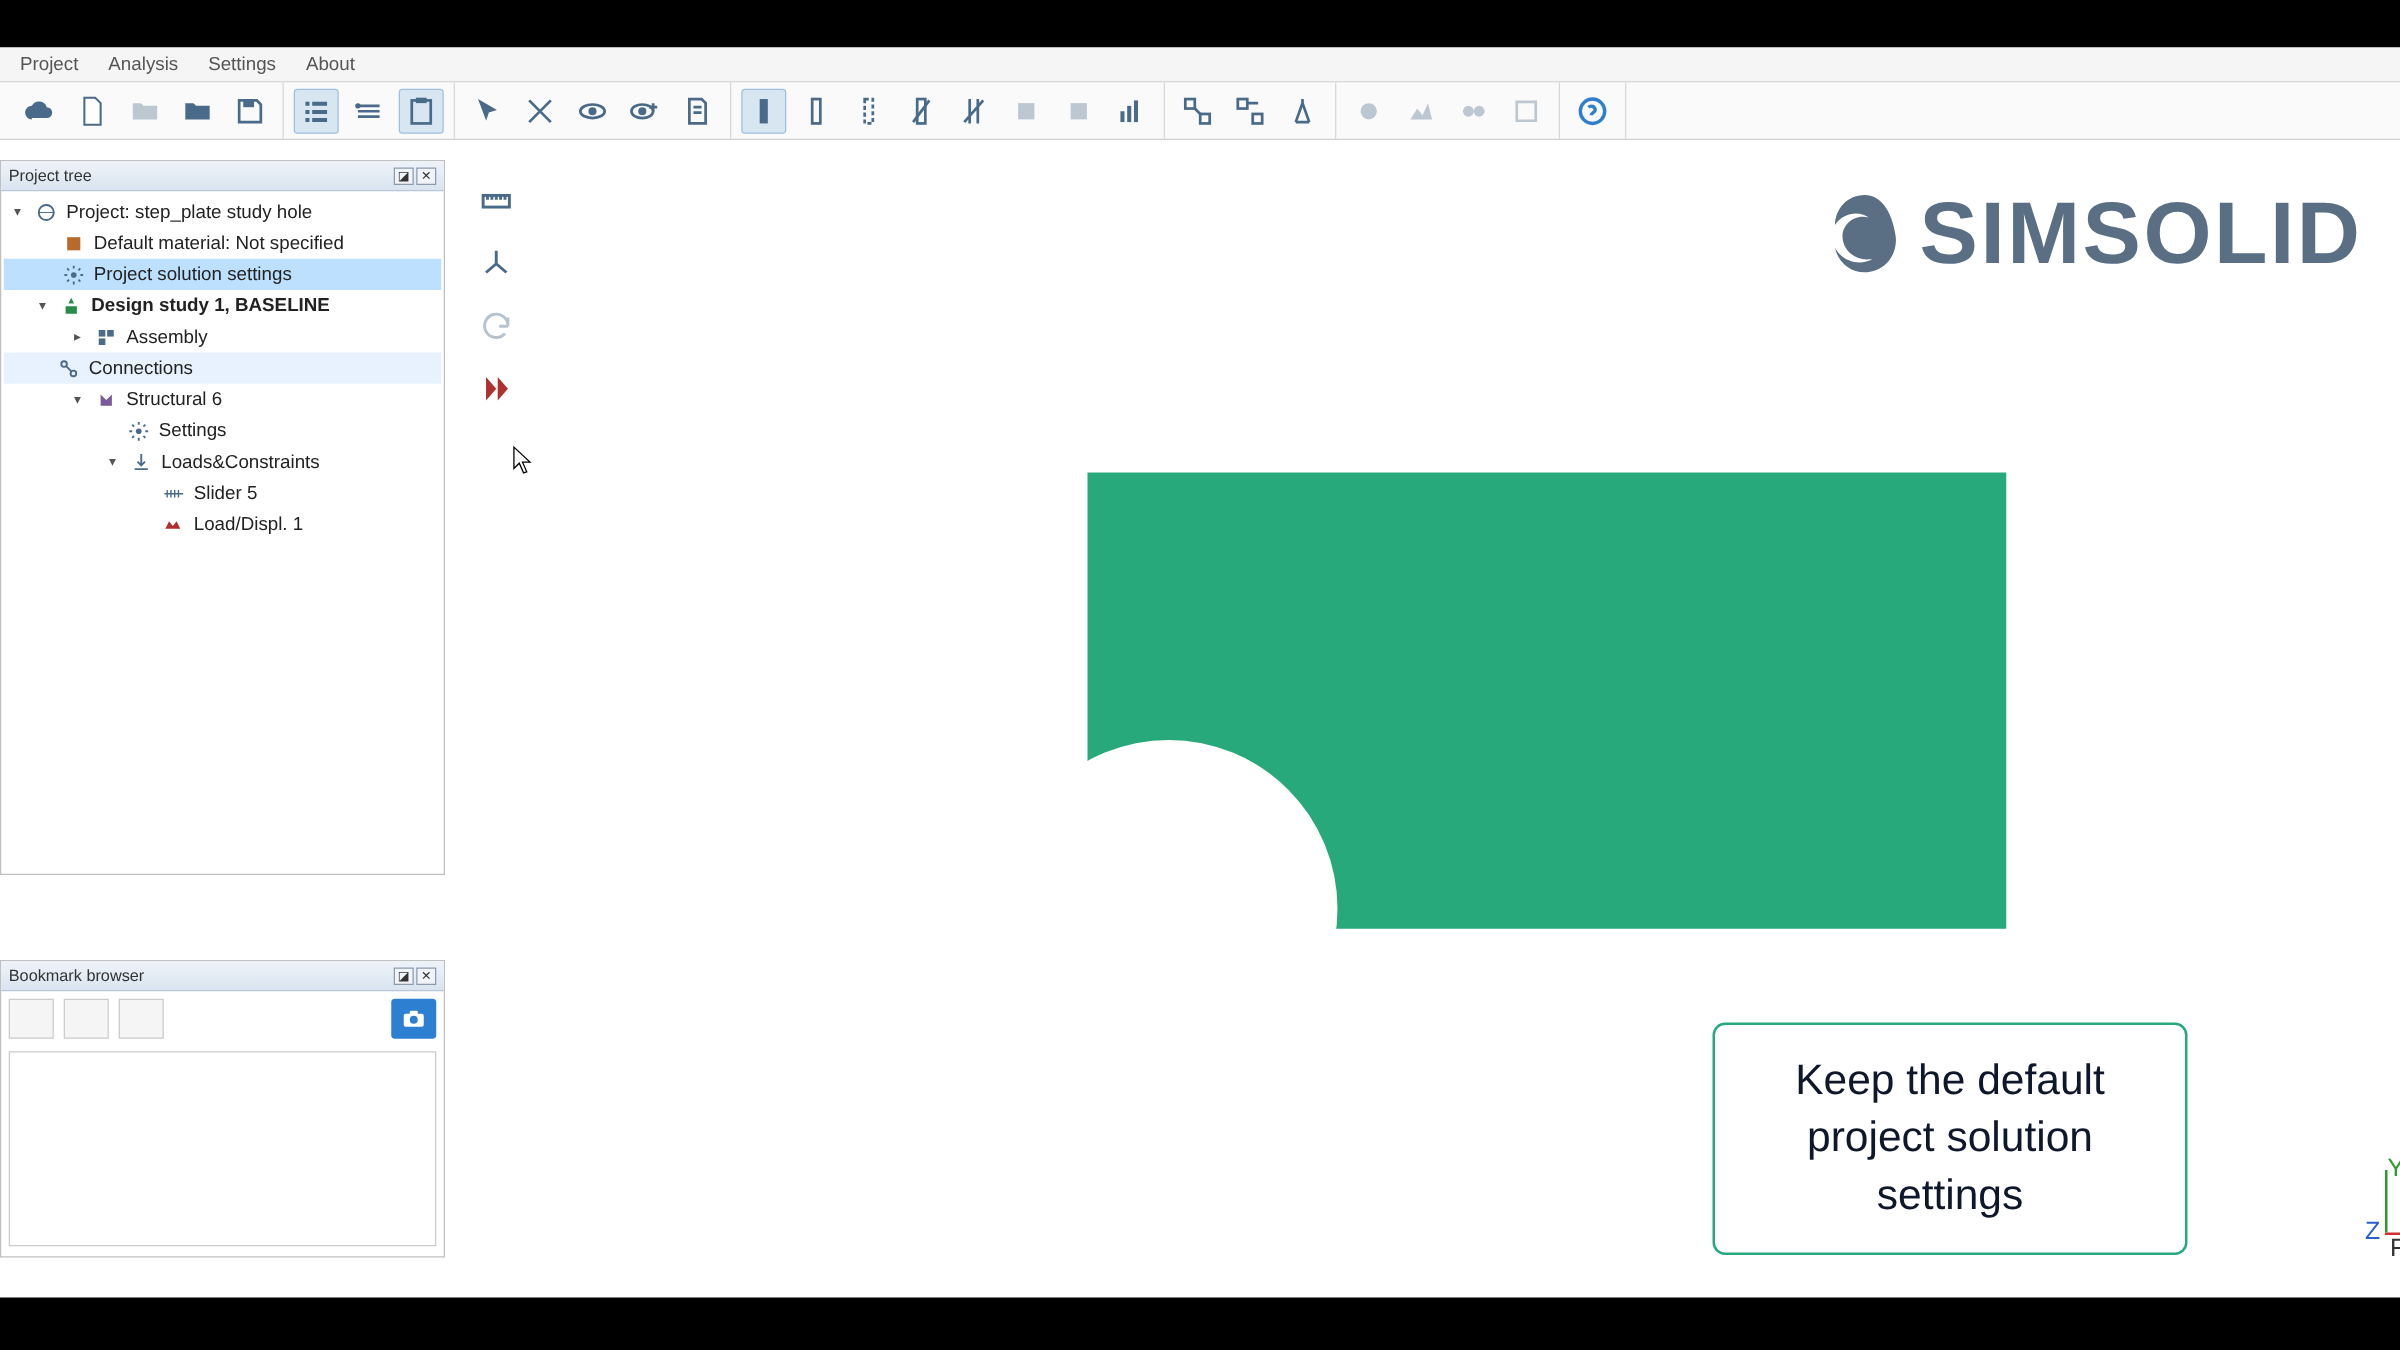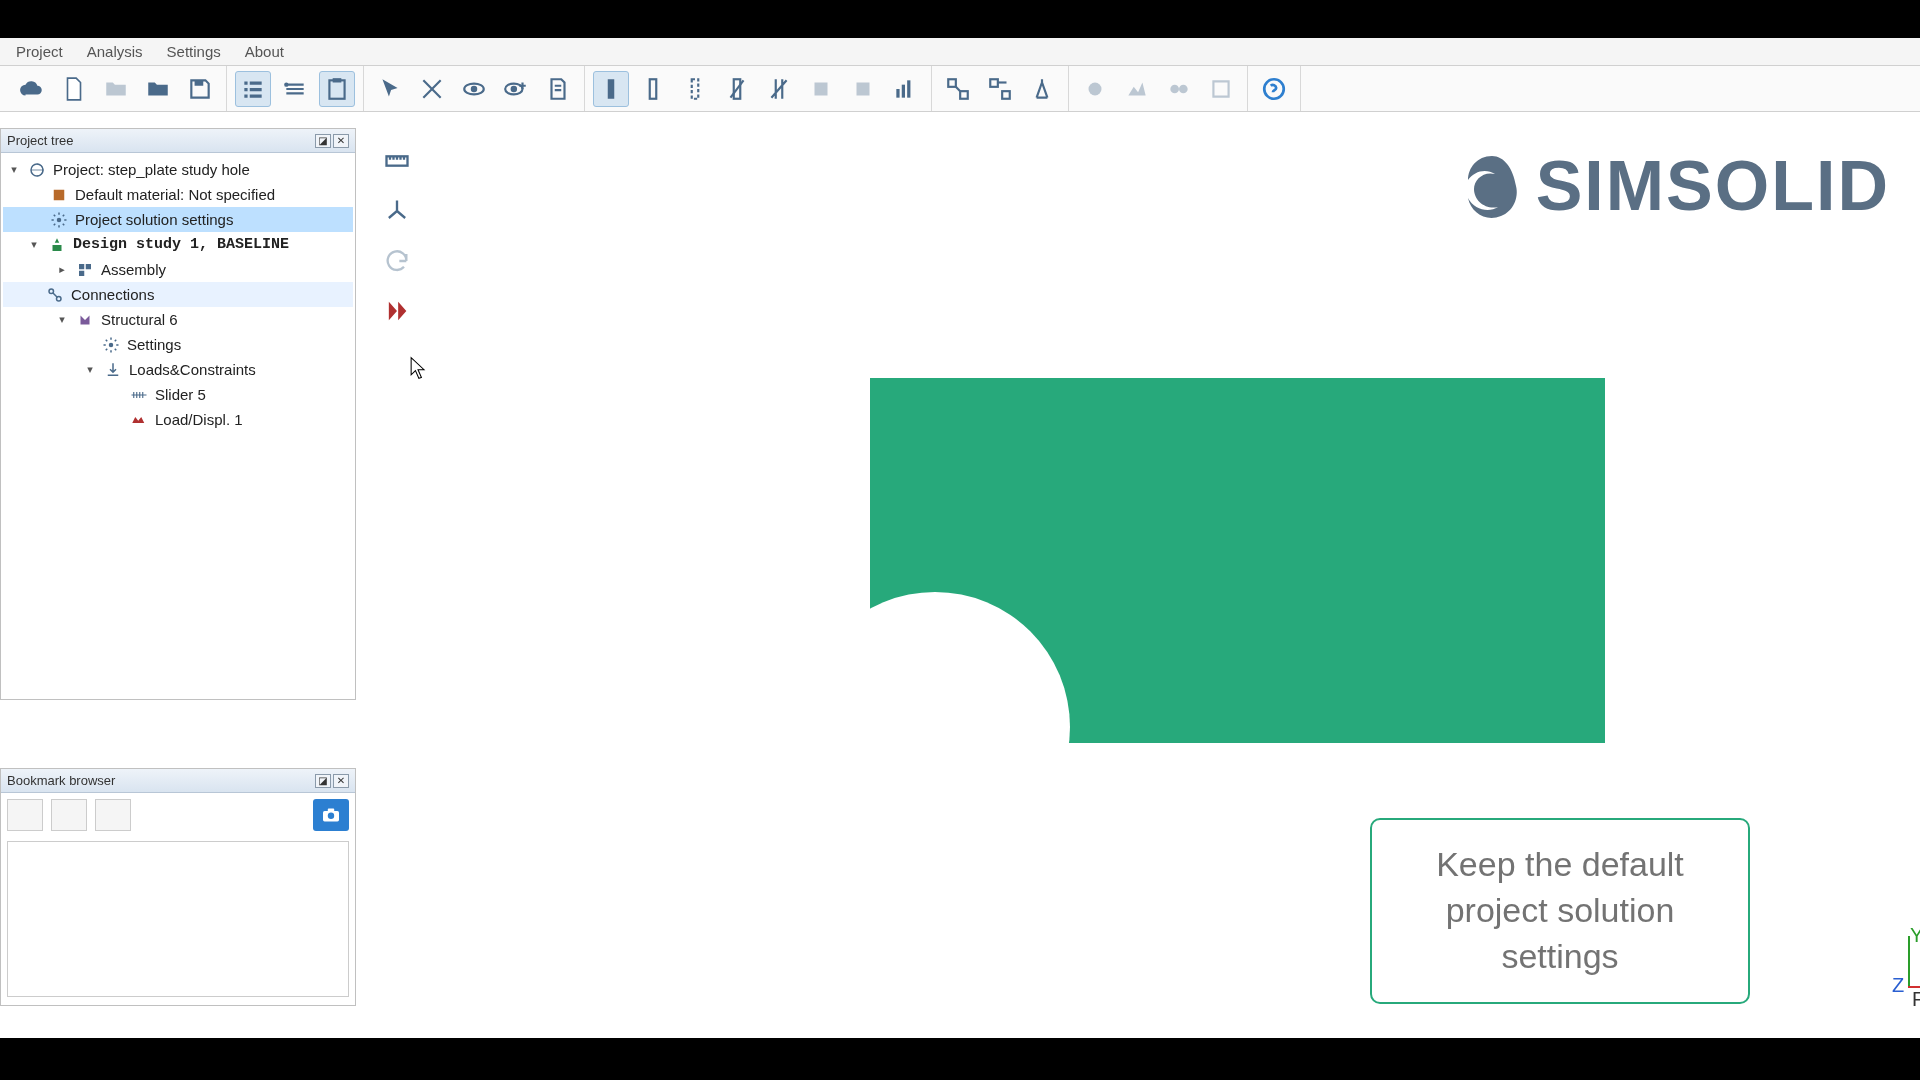--- a/index.html
+++ b/index.html
@@ -80,21 +80,21 @@
   align-items: center;
   height: 25px;
   gap: 6px;
   padding-left: 4px;
   white-space: nowrap;
 }
 .tree-row .twisty { width:14px; text-align:center; color:#555; font-size:11px; }
 .tree-row .ticon { width:20px; height:18px; display:flex; align-items:center; justify-content:center; }
 .tree-row.selected { background: #bde0ff; }
 .tree-row.highlight { background: #e8f2ff; }
-.tree-row.bold .tlabel { font-weight: 600; font-family: Liberation Mono, monospace; }
+.tree-row.bold .tlabel { font-weight: 600; }
 .tree-row .tlabel { }
 
 .bookmark-panel {
   position: absolute;
   left: 0; top: 730px;
   width: 356px; height: 238px;
   border: 1px solid #c0c0c0;
 }
 .bookmark-body { padding:6px; display:flex; gap:8px; }
 .bm-btn { width:36px; height:32px; border:1px solid #ccc; background:#f5f5f5; }
@@ -191,21 +191,21 @@
 }
 .callout {
   position:absolute;
   left: 950px; top: 690px;
   width: 380px;
   border: 2px solid #27a97b;
   border-radius: 10px;
   background:#fff;
   padding: 22px 24px;
   font-size: 34px;
-  color:#737373;
+  color:#0f172a;
   text-align:center;
   line-height:1.35;
 }
 .triad {
   position:absolute;
   right: 24px; bottom: 20px;
   font-size: 20px;
   font-family: Arial;
 }
 .triad .y { color:#2a9d2a; position:absolute; left:14px; top:-62px; }

